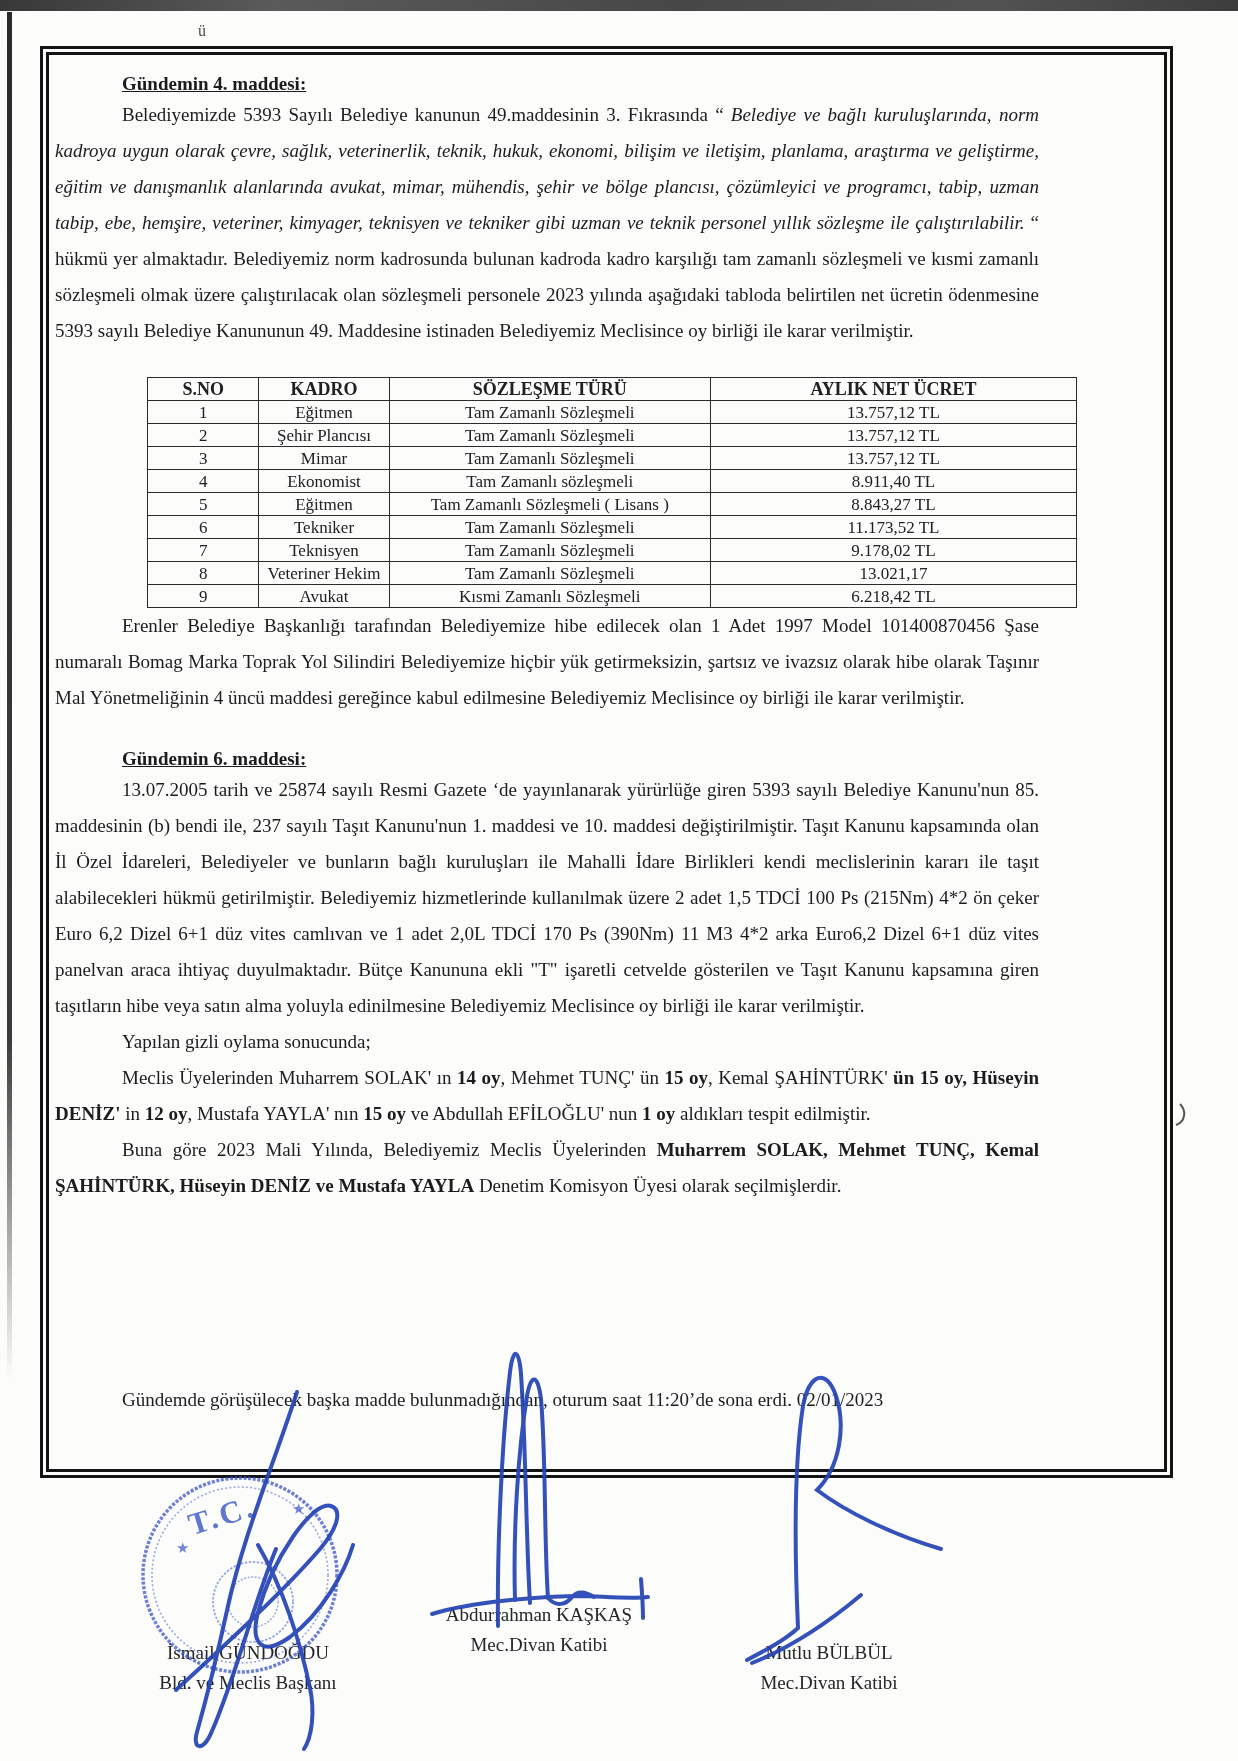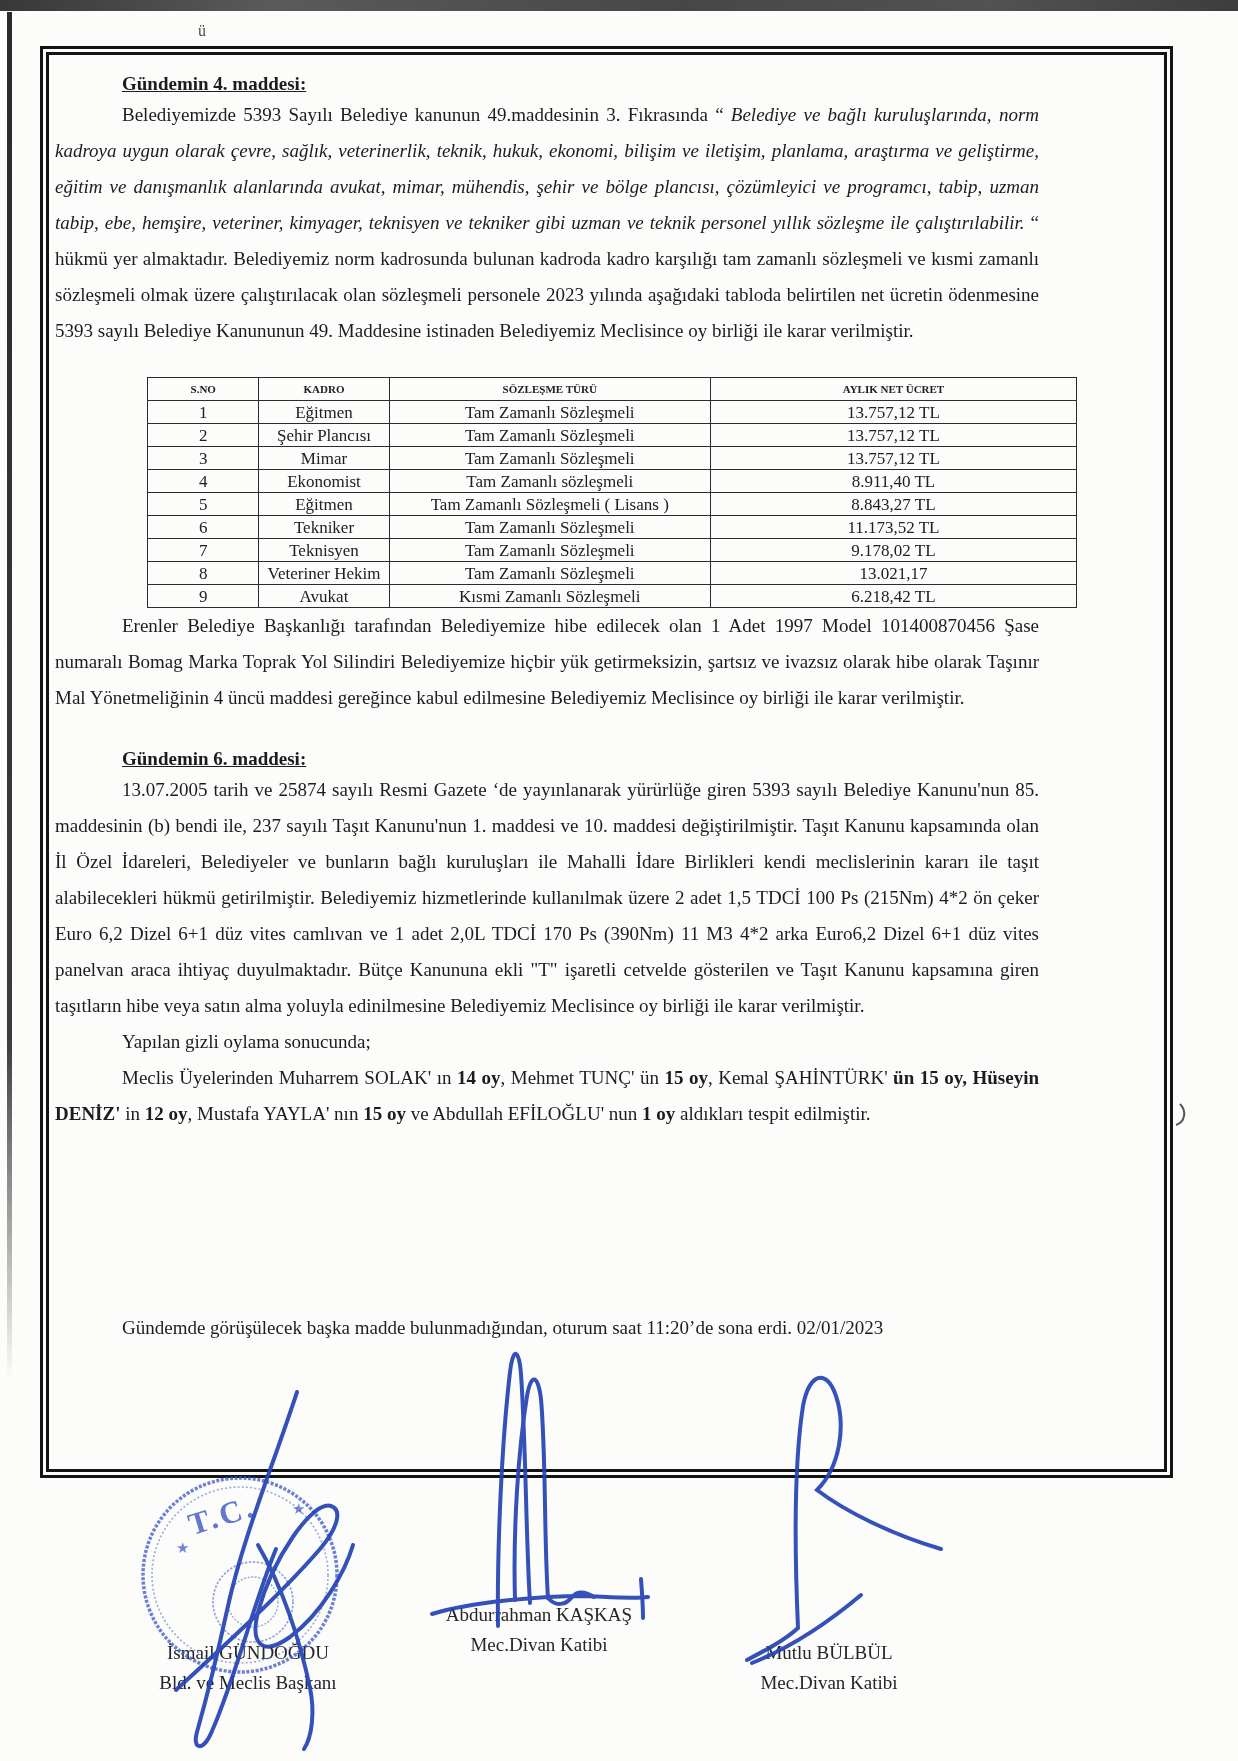--- a/index.html
+++ b/index.html
@@ -23,21 +23,21 @@
   .it{font-style:italic;}
   .bd{font-weight:bold;}
   .sec5-h{margin-top:50px;}
   .sec6-h{margin-top:30px;}
   .sec7-h{margin-top:30px;}
   .tablewrap{margin:28px 0 0 92px;}
   table.salary{border-collapse:collapse;width:930px;font-size:17px;color:#202024;}
   table.salary th,table.salary td{
     border:1.7px solid #2b2b2b;text-align:center;padding:0 4px;line-height:21px;height:22px;
   }
-  table.salary th{font-size:11px;}
+  table.salary th{font-size:18px;}
   .closing{margin-top:178px;text-align:left;}
   .sig-block{position:absolute;width:260px;text-align:center;font-size:19px;line-height:30px;color:#26262a;}
   .sig-left{left:118px;top:1638px;}
   .sig-mid{left:413px;top:1600px;width:252px;}
   .sig-right{left:703px;top:1638px;width:252px;}
   .ink{position:absolute;left:0;top:0;pointer-events:none;}
 </style>
 </head>
 <body>
 
@@ -134,20 +134,21 @@
       </div>
 
       <div class="section">
         <div class="heading sec6-h">Gündemin 6. maddesi:</div>
         <p class="para"><span>13.07.2005 tarih ve 25874 sayılı Resmi Gazete ‘de yayınlanarak yürürlüğe giren 5393 sayılı Belediye Kanunu'nun 85. maddesinin (b) bendi ile, 237 sayılı Taşıt Kanunu'nun 1. maddesi ve 10. maddesi değiştirilmiştir. Taşıt Kanunu kapsamında olan İl Özel İdareleri, Belediyeler ve bunların bağlı kuruluşları ile Mahalli İdare Birlikleri kendi meclislerinin kararı ile taşıt alabilecekleri hükmü getirilmiştir. Belediyemiz hizmetlerinde kullanılmak üzere 2 adet 1,5 TDCİ 100 Ps (215Nm) 4*2 ön çeker Euro 6,2 Dizel 6+1 düz vites camlıvan ve 1 adet 2,0L TDCİ 170 Ps (390Nm) 11 M3 4*2 arka Euro6,2 Dizel 6+1 düz vites panelvan araca ihtiyaç duyulmaktadır. Bütçe Kanununa ekli "T" işaretli cetvelde gösterilen ve Taşıt Kanunu kapsamına giren taşıtların hibe veya satın alma yoluyla edinilmesine Belediyemiz Meclisince oy birliği ile karar verilmiştir.</span></p>
       </div>
 
       <div class="section">
         <p class="para"><span>Yapılan gizli oylama sonucunda;</span></p>
         <p class="para"><span>Meclis Üyelerinden Muharrem SOLAK' ın </span><span class="bd">14 oy</span><span>, Mehmet TUNÇ' ün </span><span class="bd">15 oy</span><span>, Kemal ŞAHİNTÜRK' </span><span class="bd">ün 15 oy, Hüseyin DENİZ'</span><span> in </span><span class="bd">12 oy</span><span>, Mustafa YAYLA' nın </span><span class="bd">15 oy</span><span> ve Abdullah EFİLOĞLU' nun </span><span class="bd">1 oy</span><span> aldıkları tespit edilmiştir.</span></p>
+        <p class="para"><span>Buna göre 2023 Mali Yılında, Belediyemiz Meclis Üyelerinden </span><span class="bd">Muharrem SOLAK, Mehmet TUNÇ, Kemal ŞAHİNTÜRK, Hüseyin DENİZ ve Mustafa YAYLA</span><span> Denetim Komisyon Üyesi olarak seçilmişlerdir.</span></p>
       </div>
 
       <p class="para closing">Gündemde görüşülecek başka madde bulunmadığından, oturum saat 11:20’de sona erdi. 02/01/2023</p>
     </div>
   </div>
 
   <div class="sig-block sig-left">
     <div>İsmail GÜNDOĞDU</div>
     <div>Bld. ve Meclis Başkanı</div>
   </div>

